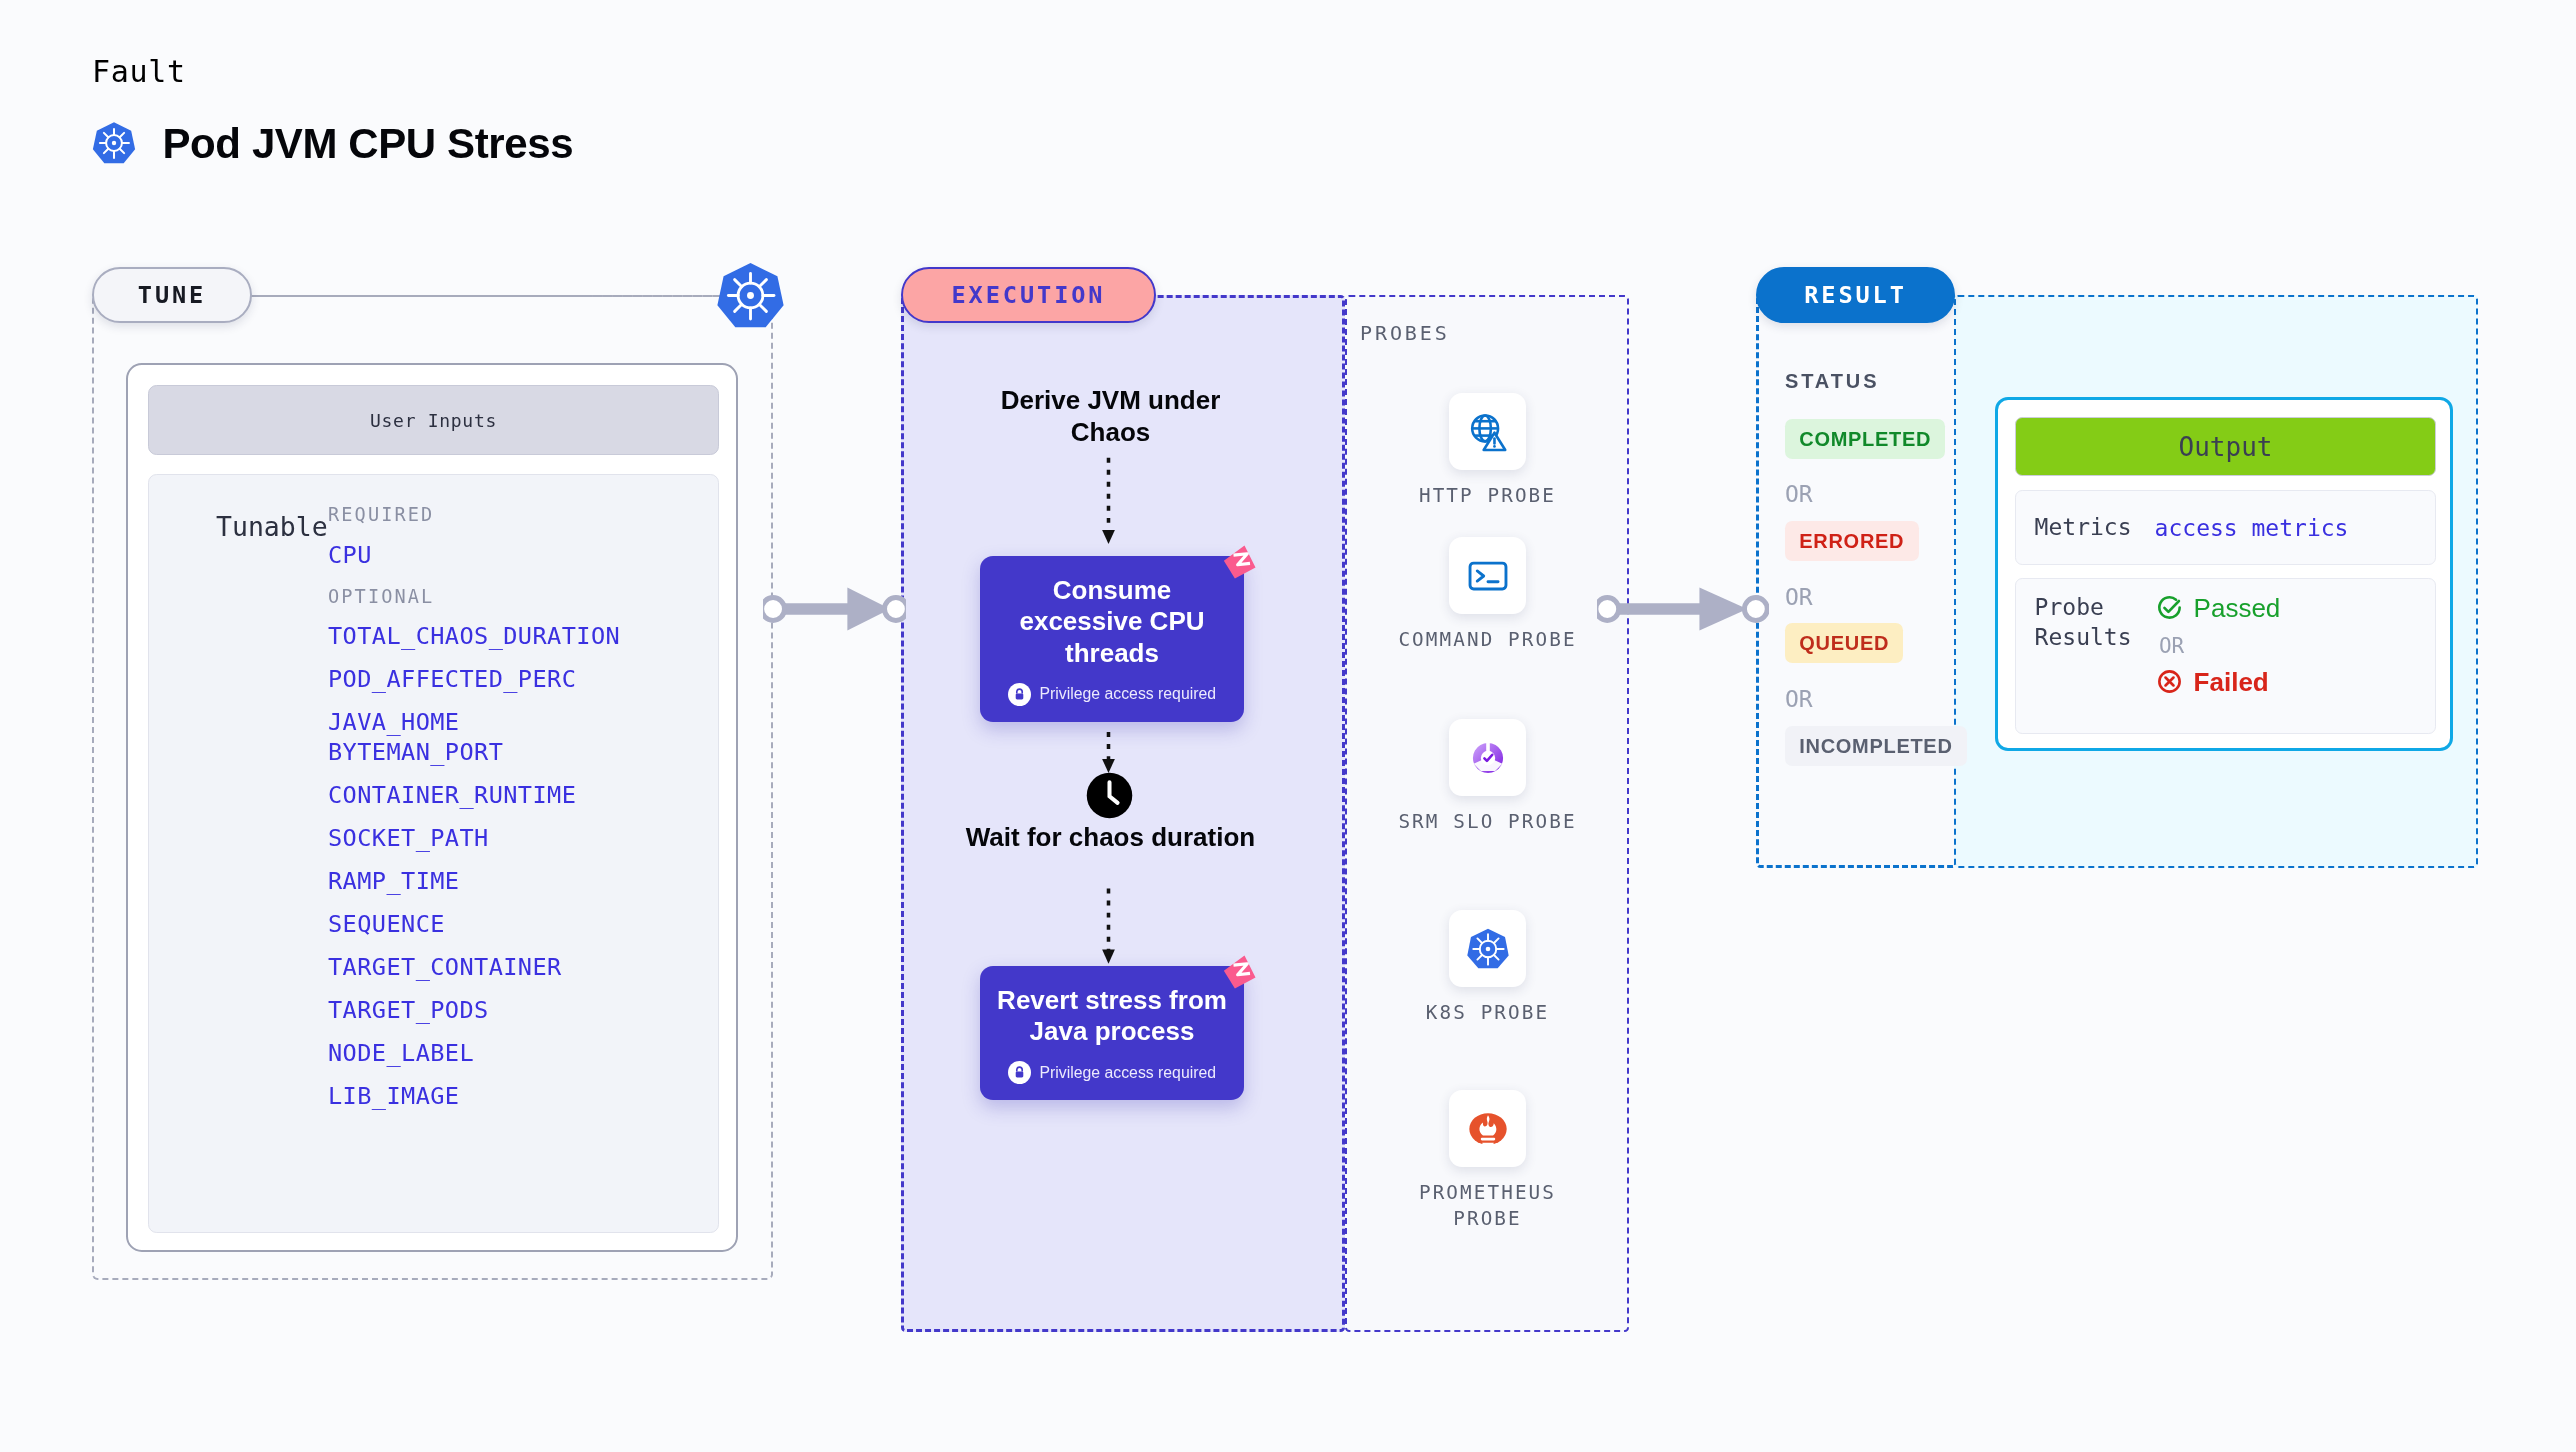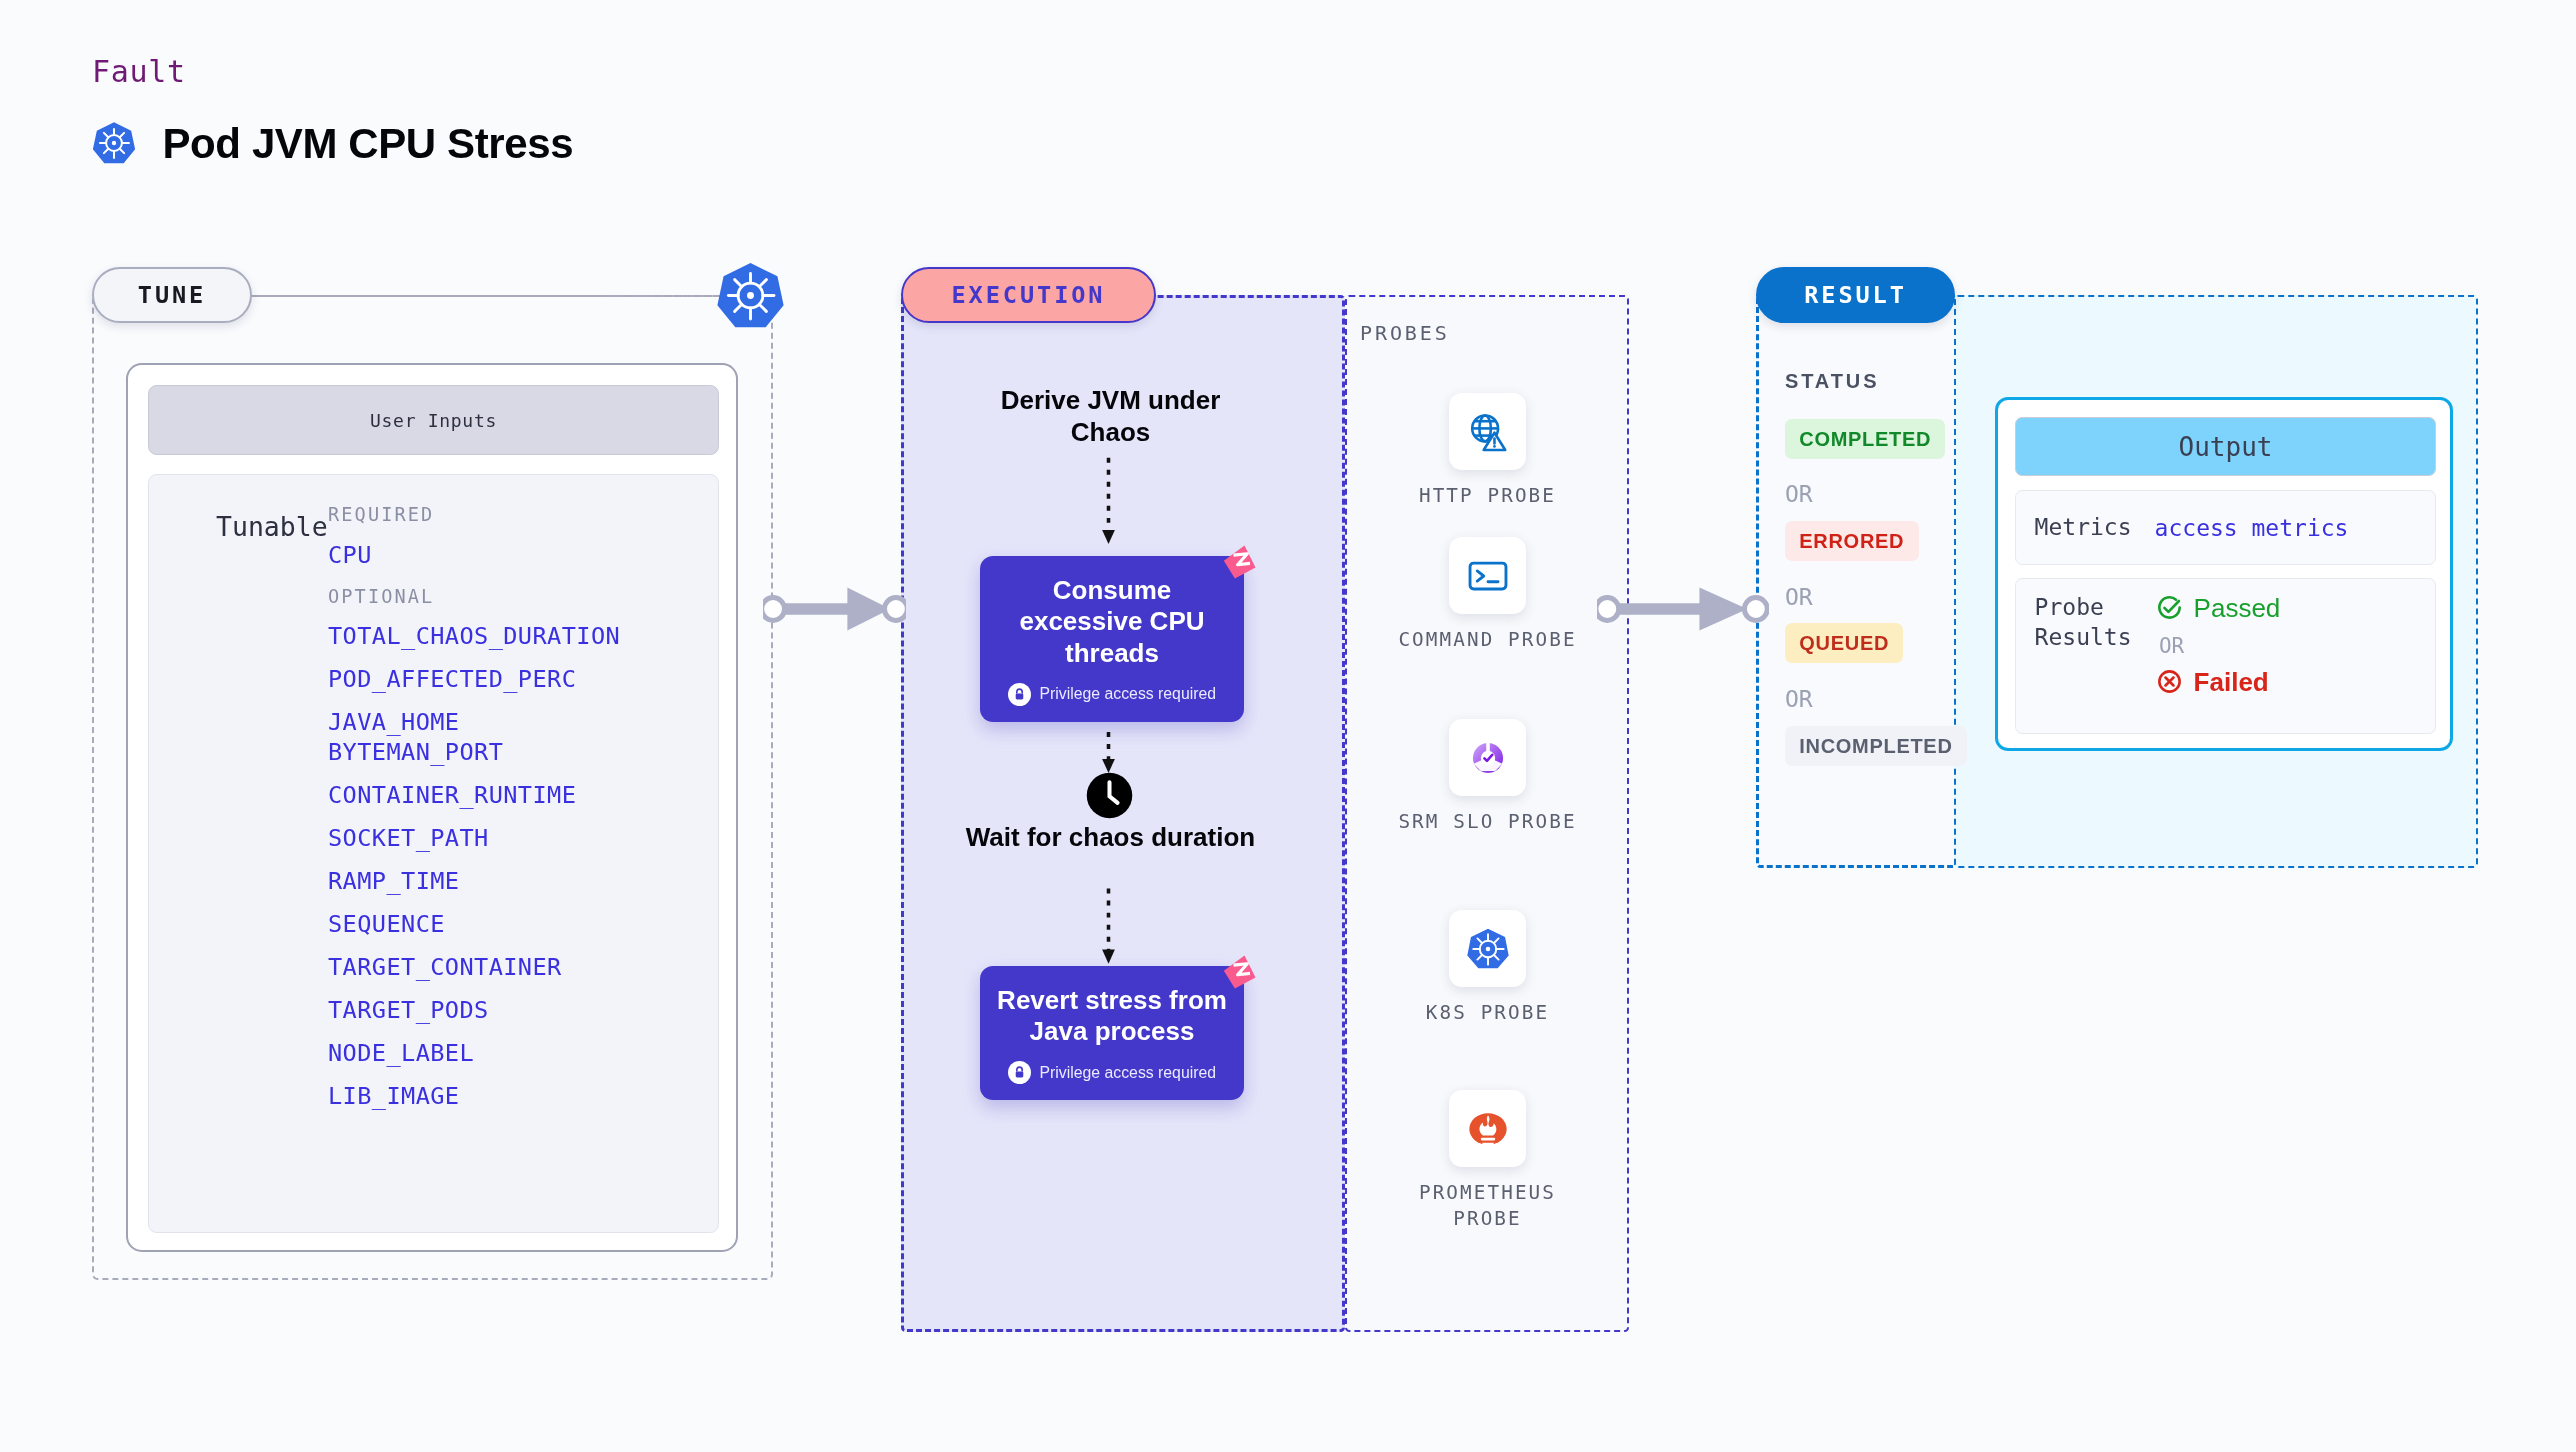--- a/index.html
+++ b/index.html
@@ -8,21 +8,21 @@
     background: #fafbfd;
     font-family: "Liberation Sans", sans-serif;
     overflow: hidden;
   }
   .stage { position: relative; width: 2576px; height: 1452px; }
 
   
   #fault-kicker {
     position: absolute; left: 92px; top: 54px;
     font-family: "DejaVu Sans Mono", monospace;
-    font-size: 30px; color: #701a75; letter-spacing: 0.7px;
+    font-size: 30px; color: #000000; letter-spacing: 0.7px;
   }
   #fault-title-row {
     position: absolute; left: 92px; top: 120px;
     display: flex; align-items: center; gap: 26.5px;
   }
   #fault-title {
     font-size: 42px; font-weight: bold; color: #05060a;
     letter-spacing: -0.4px;
   }
   .k8s-wrap { display: block; }
@@ -230,21 +230,21 @@
 
   #output-card {
     position: absolute; left: 1995px; top: 397px;
     width: 458px; height: 354px;
     background: #ffffff; border: 3.6px solid #0fa8e6;
     border-radius: 13px;
   }
   #output-header {
     position: absolute; left: 17px; top: 17px;
     width: 421px; height: 59px;
-    background: #7dd3fc; border: 1.4px solid #cbcdda;
+    background: #84cc16; border: 1.4px solid #cbcdda;
     border-radius: 7.2px;
     display: flex; align-items: center; justify-content: center;
     font-family: "DejaVu Sans Mono", monospace;
     font-size: 26px; color: #3a3f52;
   }
   .output-row {
     position: absolute; left: 17px; width: 421px;
     background: #f9fafd; border: 1.4px solid #e7e9f1;
     border-radius: 7.2px; display: flex; padding: 14.3px 18.6px;
   }

